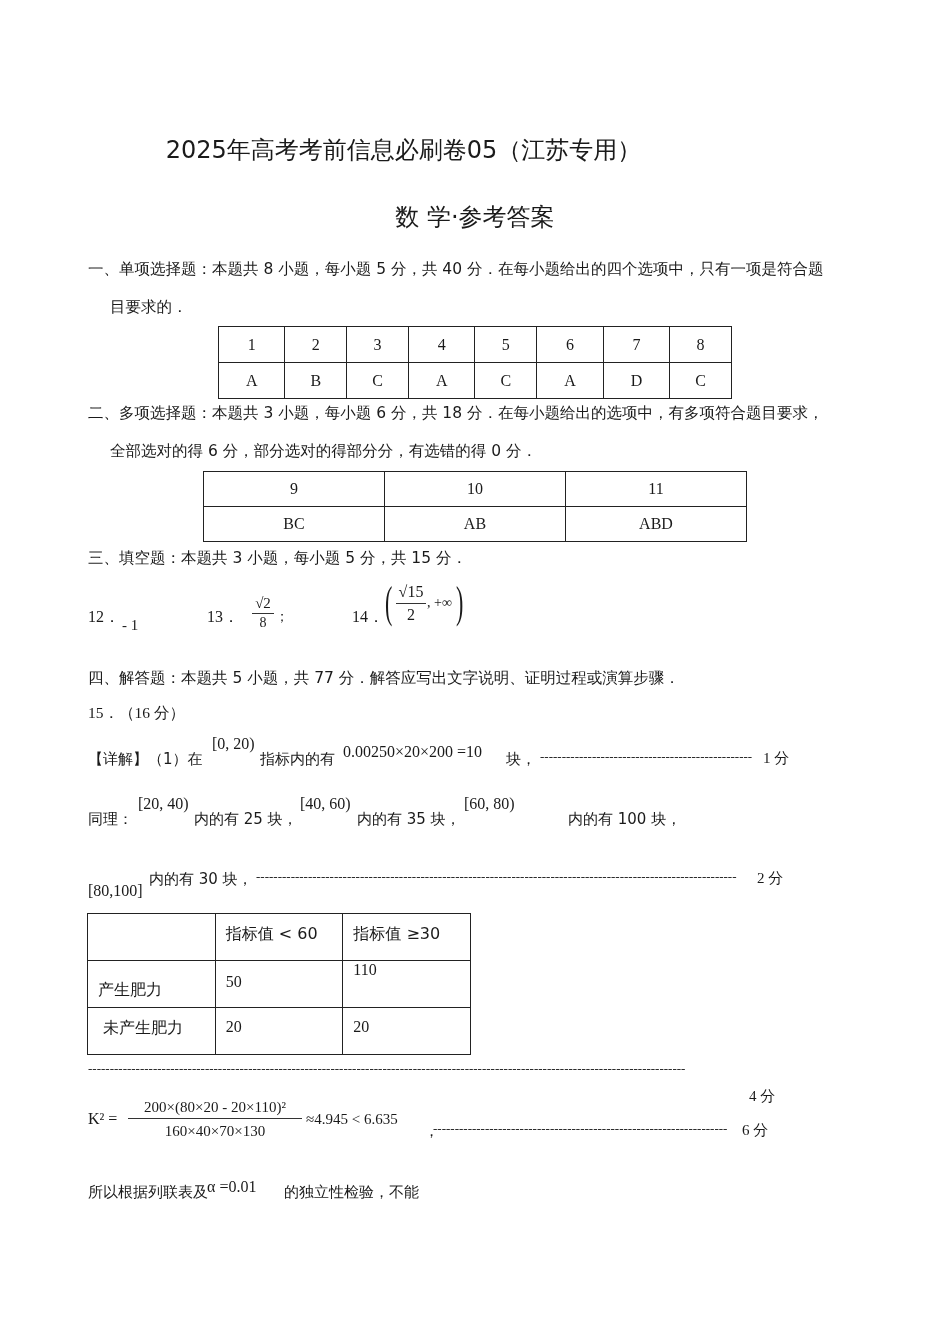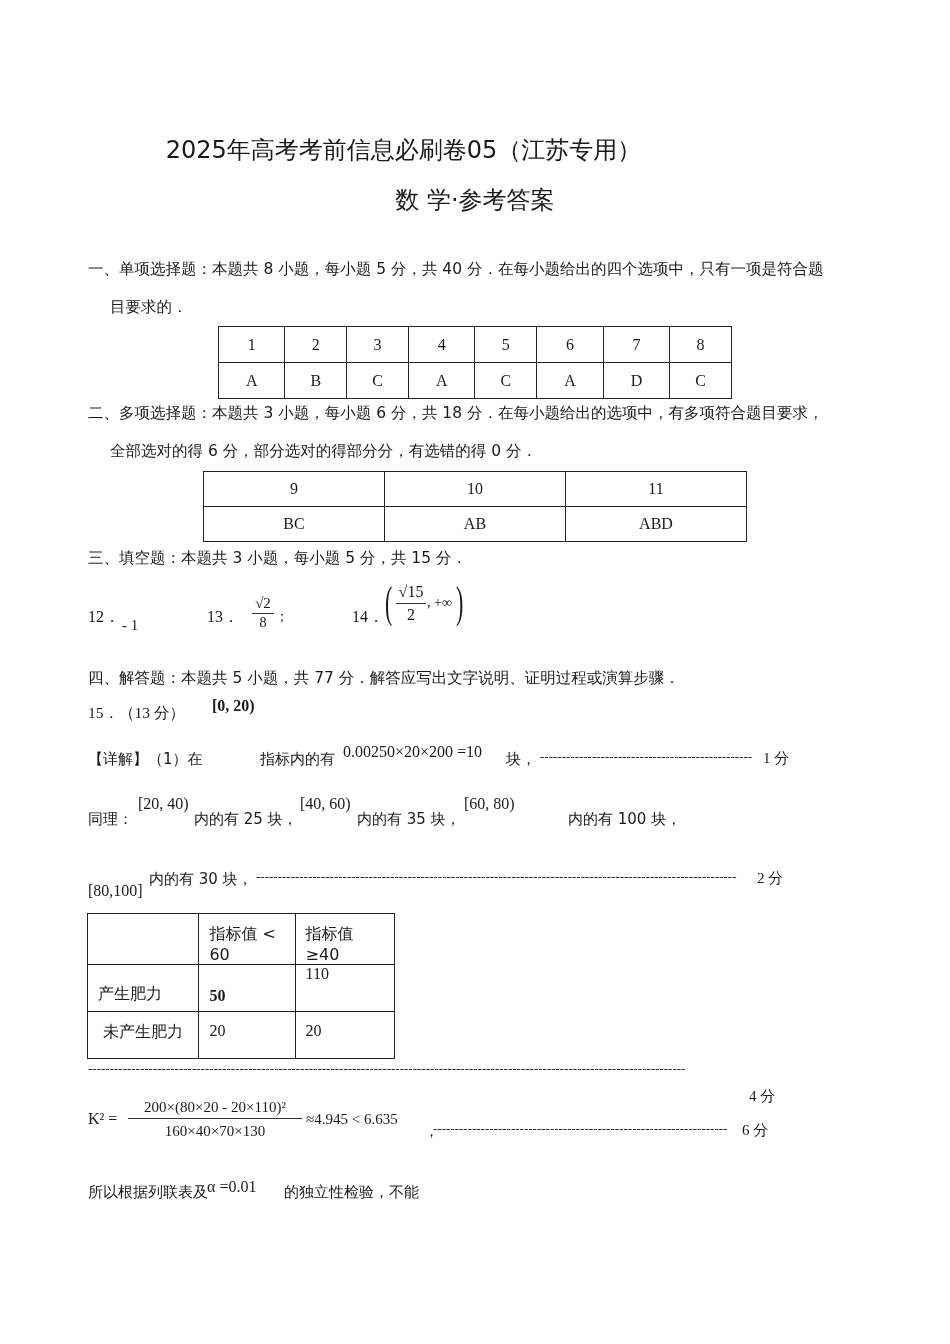--- a/index.html
+++ b/index.html
@@ -8,21 +8,21 @@
       font-family: "Liberation Serif", "DejaVu Serif", serif;
       color: #1a1a1a; font-size: 16px;
     }
     .abs { position: absolute; white-space: nowrap; }
     .cjk { font-family: "DejaVu Sans", "Liberation Sans", sans-serif; }
     .title {
       left: 0; width: 807px; text-align: center; top: 134px;
       font-size: 24px; letter-spacing: 0px;
     }
     .subtitle {
-      left: 0; width: 950px; text-align: center; top: 184px;
+      left: 0; width: 950px; text-align: center; top: 201px;
       font-size: 24px;
     }
     .para { font-size: 15.5px; left: 88px; }
     .indent { left: 110px; }
     table.ans {
       position: absolute; border-collapse: collapse;
       font-family: "Liberation Serif", serif; font-size: 16px;
     }
     table.ans td {
       border: 1px solid #222; text-align: center; padding: 0;
@@ -103,53 +103,53 @@
 <div class="abs" style="left:352px; top:607px; font-size:16px;">14．</div>
 <div class="abs" style="left:385px; top:578px; font-size:44px; font-weight:100; line-height:50px; transform:scaleX(0.5); transform-origin:left;">(</div>
 <div class="abs" style="left:396px; top:581px; font-size:16px; text-align:center; width:30px;">
   <div style="border-bottom:1px solid #333; line-height:22px;">√15</div>
   <div style="line-height:22px;">2</div>
 </div>
 <div class="abs" style="left:427px; top:595px; font-size:14px;">, +∞</div>
 <div class="abs" style="left:456px; top:578px; font-size:44px; font-weight:100; line-height:50px; transform:scaleX(0.5); transform-origin:left;">)</div>
 
 <div class="abs para cjk" style="top:668px;">四、解答题：本题共 5 小题，共 77 分．解答应写出文字说明、证明过程或演算步骤．</div>
-<div class="abs para" style="top:703px;">15．（13 分）</div>
+<div class="abs para" style="top:703px;">15．（16 分）</div>
 
 <div class="abs cjk" style="left:88px; top:750px; font-size:15px;">【详解】（1）在</div>
-<div class="abs interval" style="left:212px; top:697px;font-weight:bold;">[0, 20)</div>
+<div class="abs interval" style="left:212px; top:735px;">[0, 20)</div>
 <div class="abs cjk" style="left:260px; top:750px; font-size:15px;">指标内的有</div>
 <div class="abs mathsm" style="left:343px; top:743px; font-size:16px;">0.00250×20×200 =10</div>
 <div class="abs cjk" style="left:506px; top:750px; font-size:15px;">块，</div>
 <div class="abs dash" style="left:540px; top:749px; font-size:13px; width:222px; overflow:hidden;">-------------------------------------------------</div>
 <div class="abs" style="left:763px; top:749px; font-size:15px;">1 分</div>
 
 <div class="abs cjk" style="left:88px; top:810px; font-size:15px;">同理：</div>
 <div class="abs interval" style="left:138px; top:795px;">[20, 40)</div>
 <div class="abs cjk" style="left:194px; top:810px; font-size:15px;">内的有 25 块，</div>
 <div class="abs interval" style="left:300px; top:795px;">[40, 60)</div>
 <div class="abs cjk" style="left:357px; top:810px; font-size:15px;">内的有 35 块，</div>
 <div class="abs interval" style="left:464px; top:795px;">[60, 80)</div>
 <div class="abs cjk" style="left:520px; top:810px; font-size:15px;margin-left:48px;">内的有 100 块，</div>
 
 <div class="abs interval" style="left:88px; top:855px;margin-top:27px;">[80,100]</div>
 <div class="abs cjk" style="left:149px; top:870px; font-size:15px;">内的有 30 块，</div>
 <div class="abs dash" style="left:256px; top:869px; font-size:13px; width:500px; overflow:hidden;">---------------------------------------------------------------------------------------------------------------</div>
 <div class="abs" style="left:757px; top:869px; font-size:15px;">2 分</div>
 
-<table class="ct" style="left:87px; top:913px; width:308px;">
+<table class="ct" style="left:87px; top:913px; width:384px;">
   <tbody>
       <tr style="height:47px;">
     <td style="width:92px;"></td>
     <td style="width:92px; padding-top:10px;" class="cjk">指标值 &lt; 60</td>
-    <td style="width:92px; padding-top:10px;" class="cjk">指标值 ≥40</td>
+    <td style="width:92px; padding-top:10px;" class="cjk">指标值 ≥30</td>
   </tr>
   <tr style="height:47px;">
     <td class="cjk" style="padding-top:19px;">产生肥力</td>
-    <td style="padding-top:22px;font-weight:bold;">50</td>
+    <td style="padding-top:12px;">50</td>
     <td style="">110</td>
   </tr>
   <tr style="height:47px;">
     <td class="cjk" style="padding-top:10px; white-space:pre;"> 未产生肥力</td>
     <td style="padding-top:10px;">20</td>
     <td style="padding-top:10px;">20</td>
   </tr>
 </tbody>
   </table>
 

